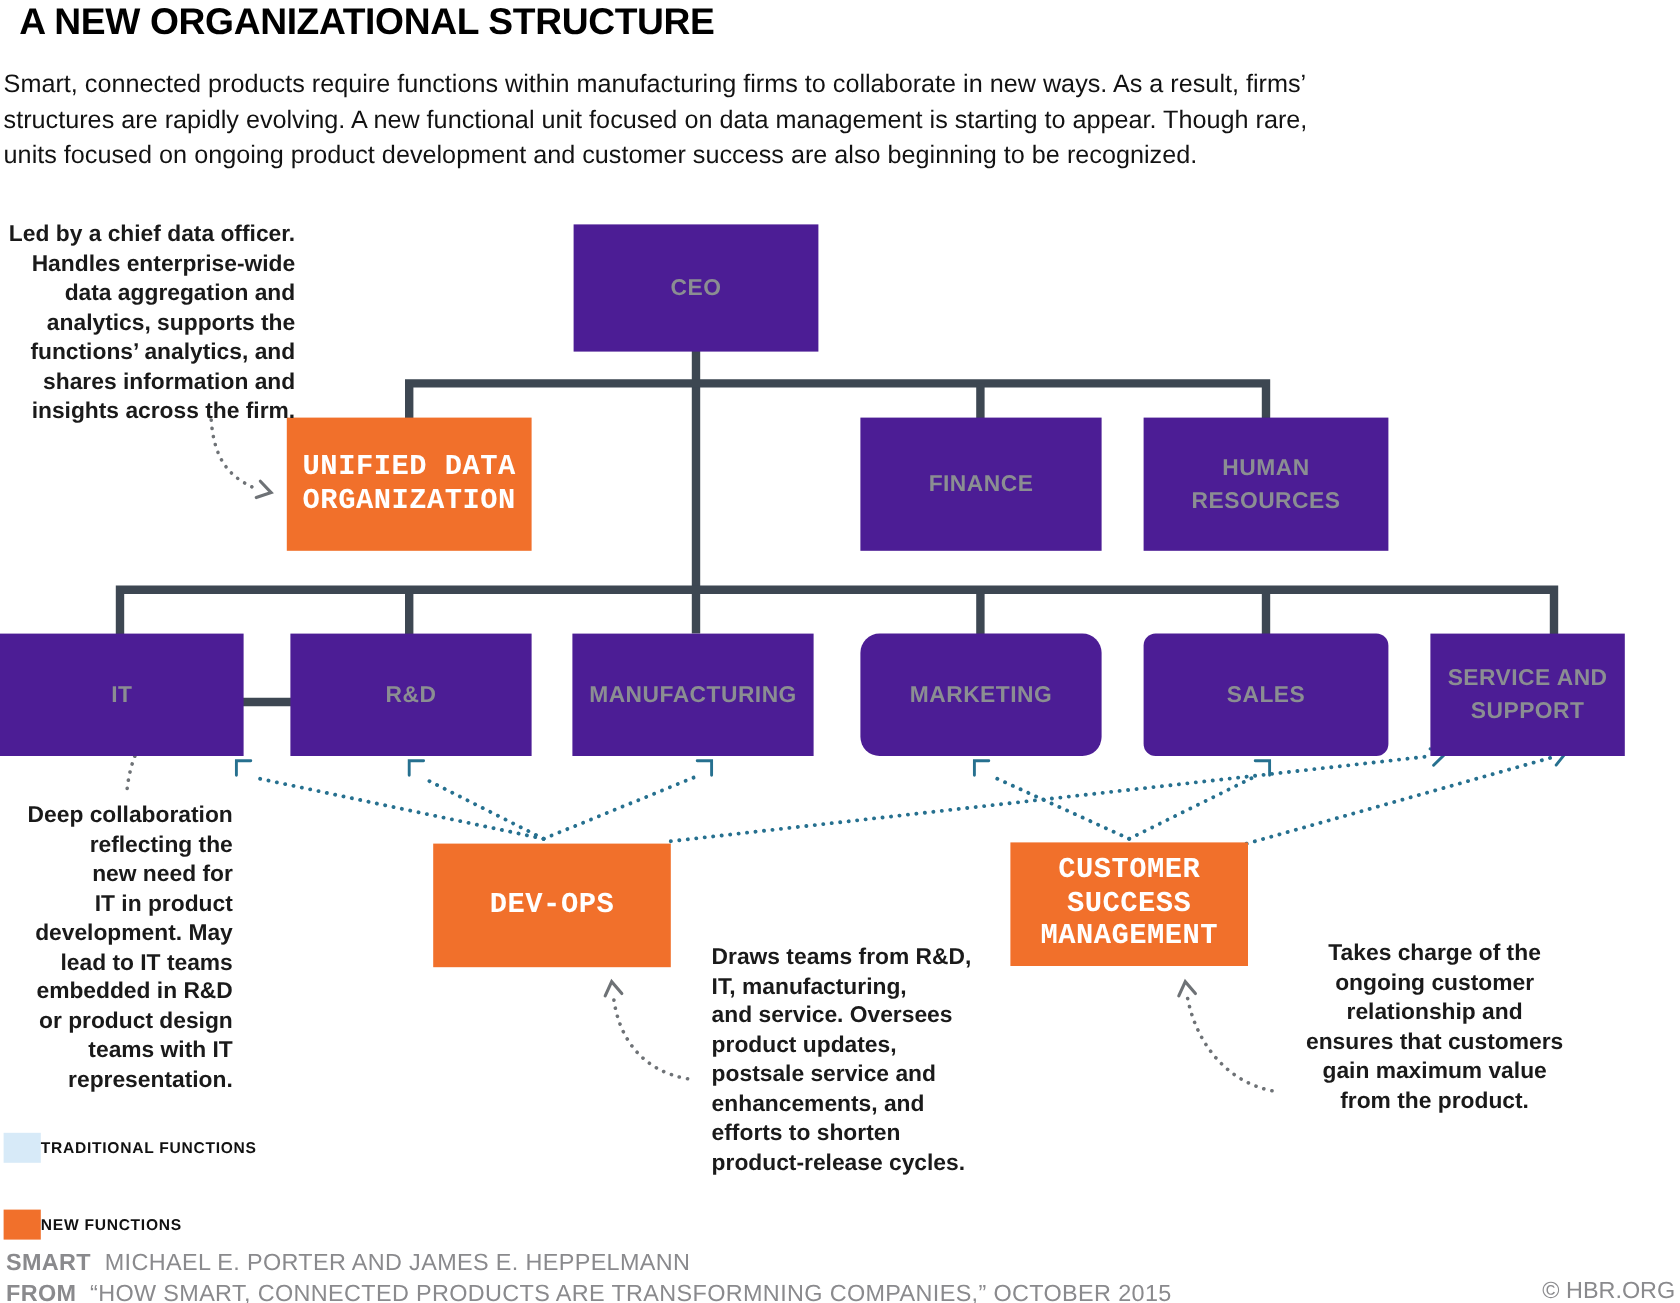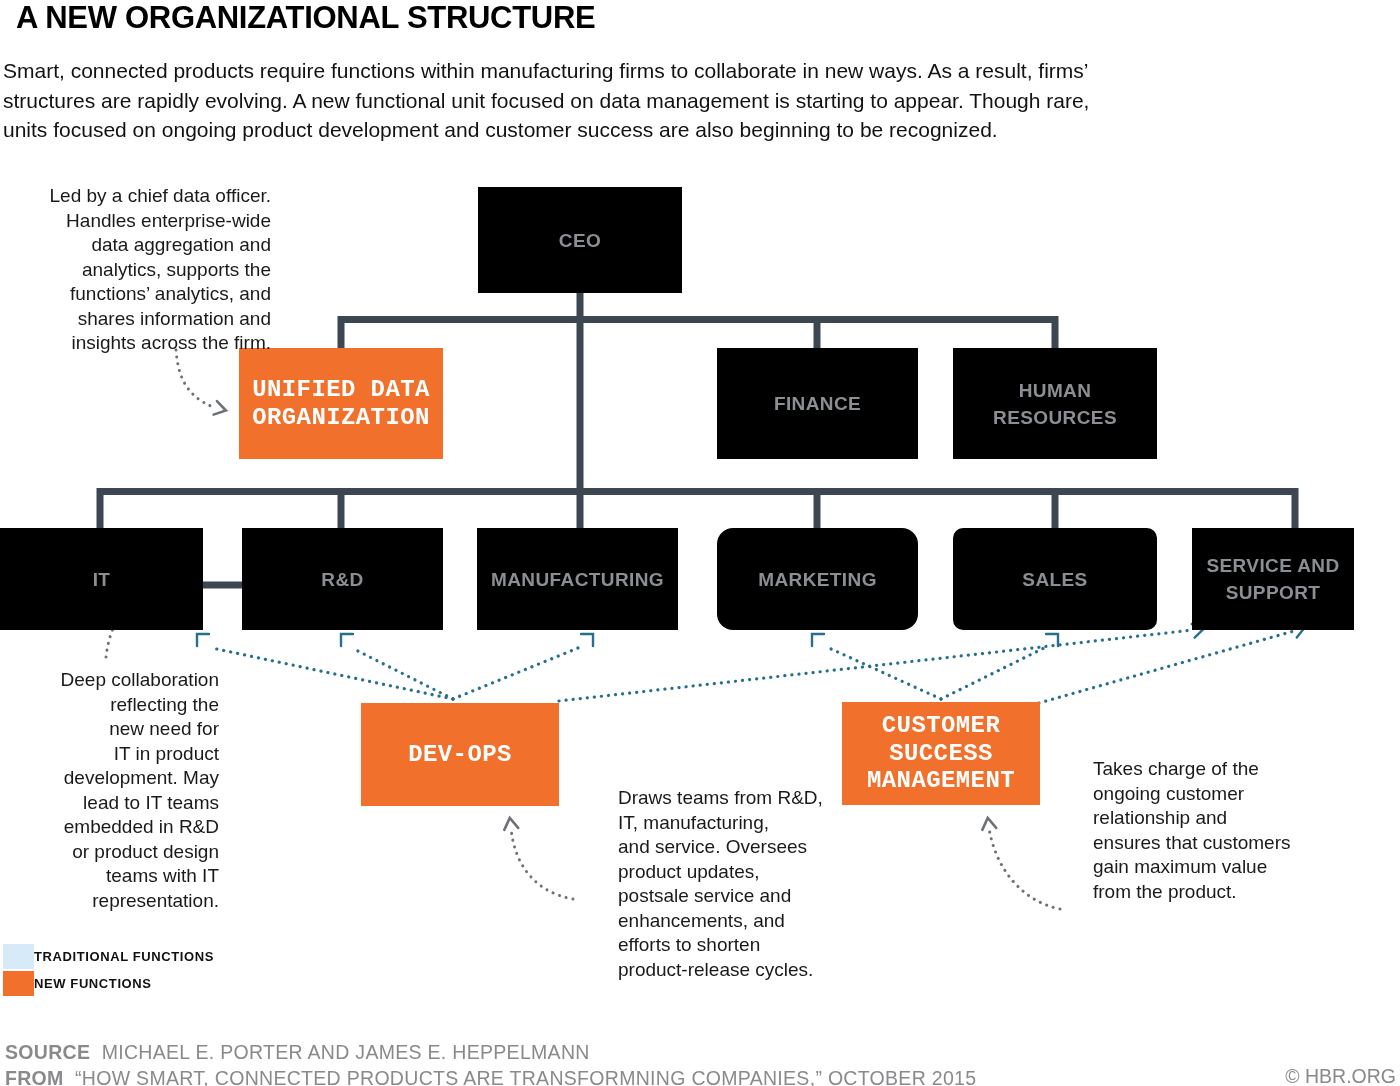--- a/index.html
+++ b/index.html
@@ -5,45 +5,45 @@
   html,body{margin:0;padding:0;background:#fff;}
   .stage{position:relative;width:1400px;height:1086px;background:#fff;overflow:hidden;
          font-family:"Liberation Sans",sans-serif;}
   .overlay{position:absolute;left:0;top:0;z-index:1;}
   .title{position:absolute;left:16px;top:0px;z-index:2;font-size:31px;font-weight:bold;
          letter-spacing:-0.3px;color:#000;}
   .intro{position:absolute;left:3px;top:56px;z-index:2;font-size:21px;line-height:29.5px;
          color:#121212;white-space:pre-line;width:1250px;}
   .box{position:absolute;z-index:2;display:flex;align-items:center;justify-content:center;
        text-align:center;white-space:pre-line;font-weight:bold;}
-  .blue{background:#000000;color:#8B8E92;font-size:19px;letter-spacing:0.4px;line-height:27px;}
+  .blue{background:#4c1d95;color:#8B8E92;font-size:19px;letter-spacing:0.4px;line-height:27px;}
   .orange{background:#F1702B;color:#ffffff;font-size:24px;letter-spacing:0.4px;line-height:27.5px;font-family:Liberation Mono, monospace;}
   .b-ceo{left:478px;top:187px;width:204px;height:106px;}
   .b-udo{left:239px;top:348px;width:204px;height:111px;}
   .b-finance{left:717px;top:348px;width:201px;height:111px;}
   .b-hr{left:953px;top:348px;width:204px;height:111px;}
   .b-it{left:0px;top:528px;width:203px;height:102px;}
   .b-rd{left:242px;top:528px;width:201px;height:102px;}
   .b-mfg{left:477px;top:528px;width:201px;height:102px;}
   .b-mkt{left:717px;top:528px;width:201px;height:102px;border-radius:16px;}
   .b-sales{left:953px;top:528px;width:204px;height:102px;border-radius:10px;}
   .b-svc{left:1192px;top:528px;width:162px;height:102px;}
   .b-devops{left:361px;top:703px;width:198px;height:103px;}
   .b-csm{left:842px;top:702px;width:198px;height:103px;}
-  .ann{position:absolute;z-index:2;font-size:19px;font-weight:normal;line-height:24.5px;
-       color:#1a1a1a;white-space:pre-line;padding-left:25px;}
+  .ann{position:absolute;z-index:2;font-size:19px;font-weight:bold;line-height:24.5px;
+       color:#1a1a1a;white-space:pre-line;}
   .ann-udo{left:0px;top:184px;width:246px;text-align:right;}
   .ann-it{left:0px;top:668px;width:194px;text-align:right;}
   .ann-devops{left:593px;top:786px;width:245px;text-align:left;}
-  .ann-csm{left:1068px;top:757px;width:255px;text-align:left;}
+  .ann-csm{left:1068px;top:783px;width:255px;text-align:center;}
   .legend-row{position:absolute;z-index:2;display:flex;align-items:center;}
   .legend-swatch{width:31px;height:25px;flex:0 0 auto;}
   .legend-label{font-size:13px;font-weight:bold;letter-spacing:0.6px;color:#111;}
   .lg-trad{left:3px;top:944px;}
-  .lg-new{left:3px;top:971px;}
+  .lg-new{left:3px;top:1008px;}
   .footer{position:absolute;left:5px;top:1040px;z-index:2;font-size:19.5px;line-height:25.5px;
           color:#8A8A8D;letter-spacing:0.3px;}
   .footer b{font-weight:bold;color:#8A8A8D;}
   .copyright{position:absolute;right:4px;top:1065px;z-index:2;font-size:19.5px;color:#8A8A8D;}
 </style>
 </head>
 <body>
 
 <div class="stage">
 
@@ -156,18 +156,18 @@
   <div class="legend-row lg-trad">
     <div class="legend-swatch" style="background:#D7EAF8;"></div>
     <div class="legend-label">TRADITIONAL FUNCTIONS</div>
   </div>
   <div class="legend-row lg-new">
     <div class="legend-swatch" style="background:#F1702B;"></div>
     <div class="legend-label">NEW FUNCTIONS</div>
   </div>
 
   <div class="footer">
-    <div><b>SOURCE</b>&nbsp;&nbsp;<span>MICHAEL E. PORTER AND JAMES E. HEPPELMANN</span></div>
+    <div><b>SMART</b>&nbsp;&nbsp;<span>MICHAEL E. PORTER AND JAMES E. HEPPELMANN</span></div>
     <div><b>FROM</b>&nbsp;&nbsp;<span>“HOW SMART, CONNECTED PRODUCTS ARE TRANSFORMNING COMPANIES,” OCTOBER 2015</span></div>
   </div>
   <div class="copyright">© HBR.ORG</div>
 
 </div>
 
 </body></html>

